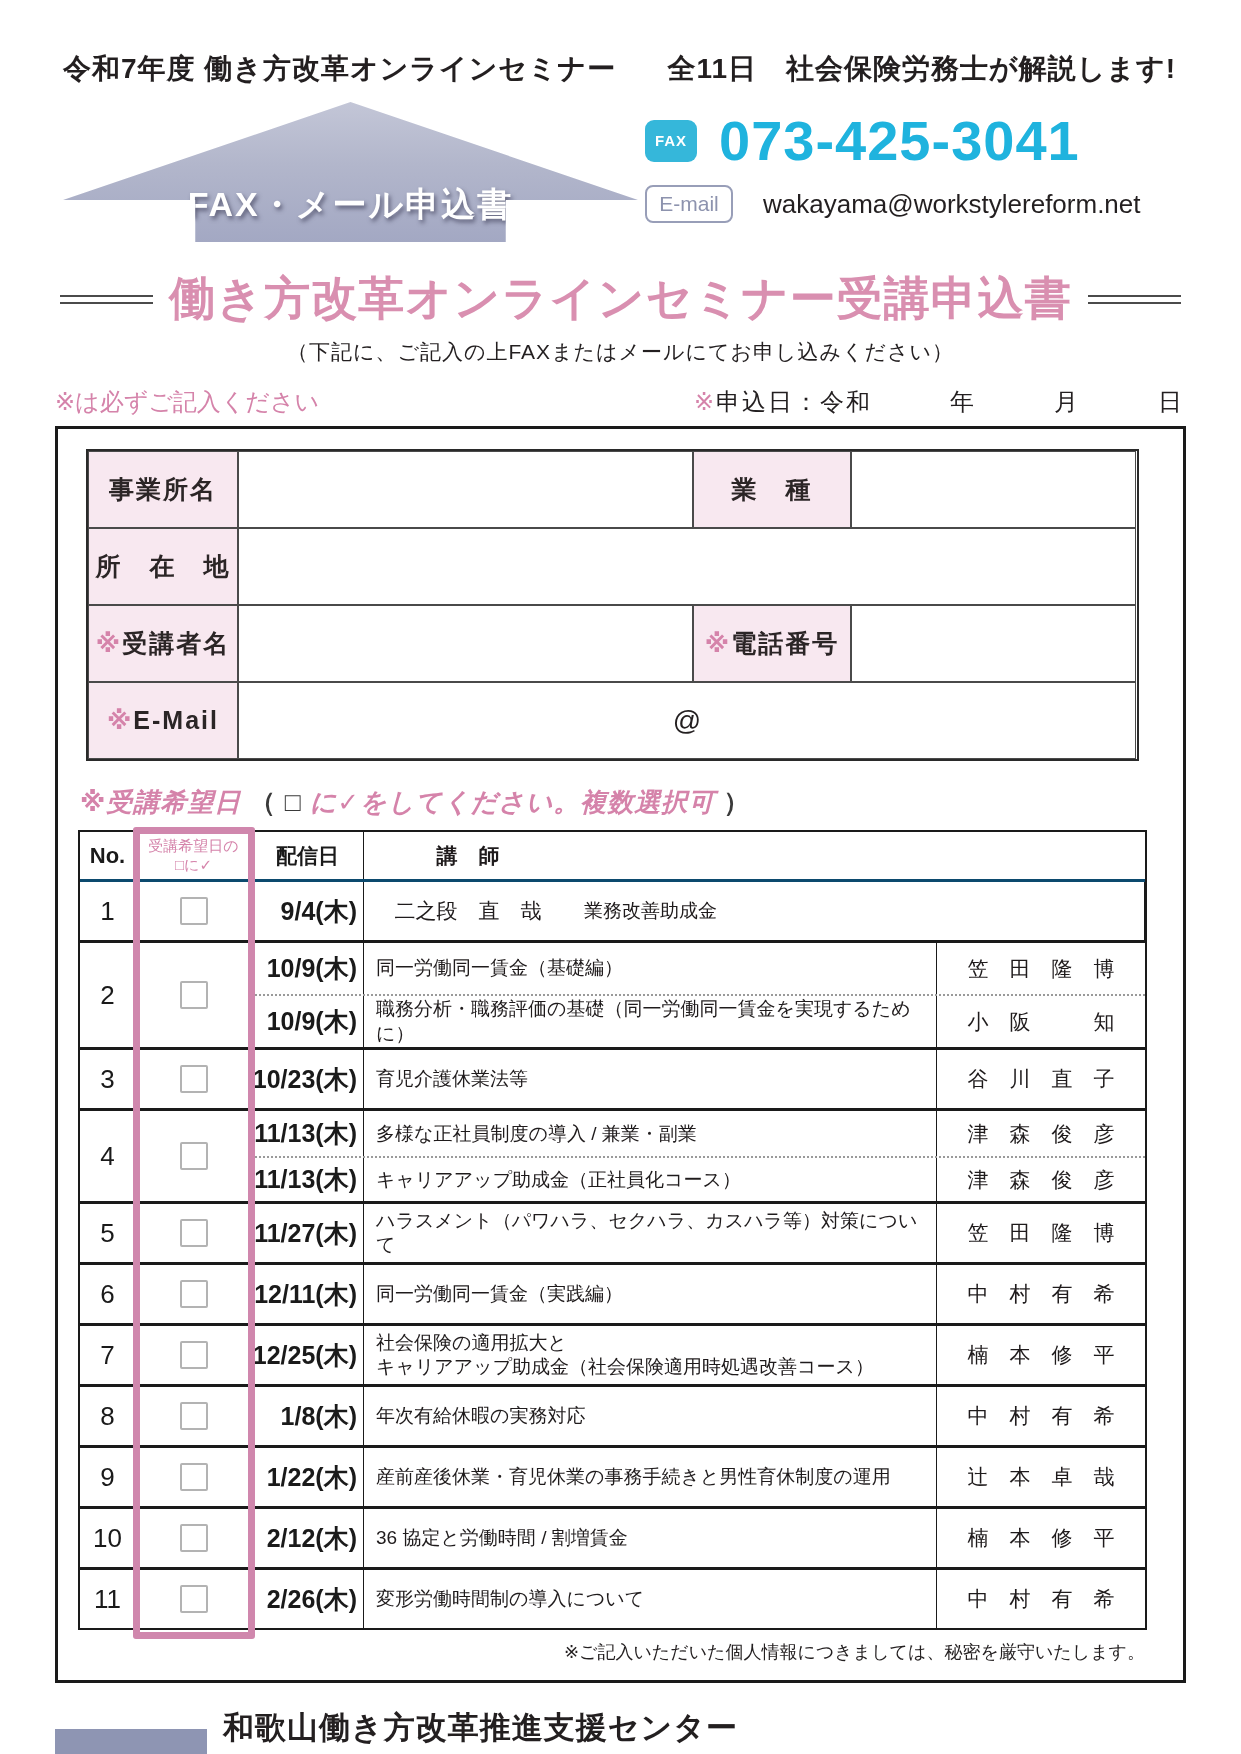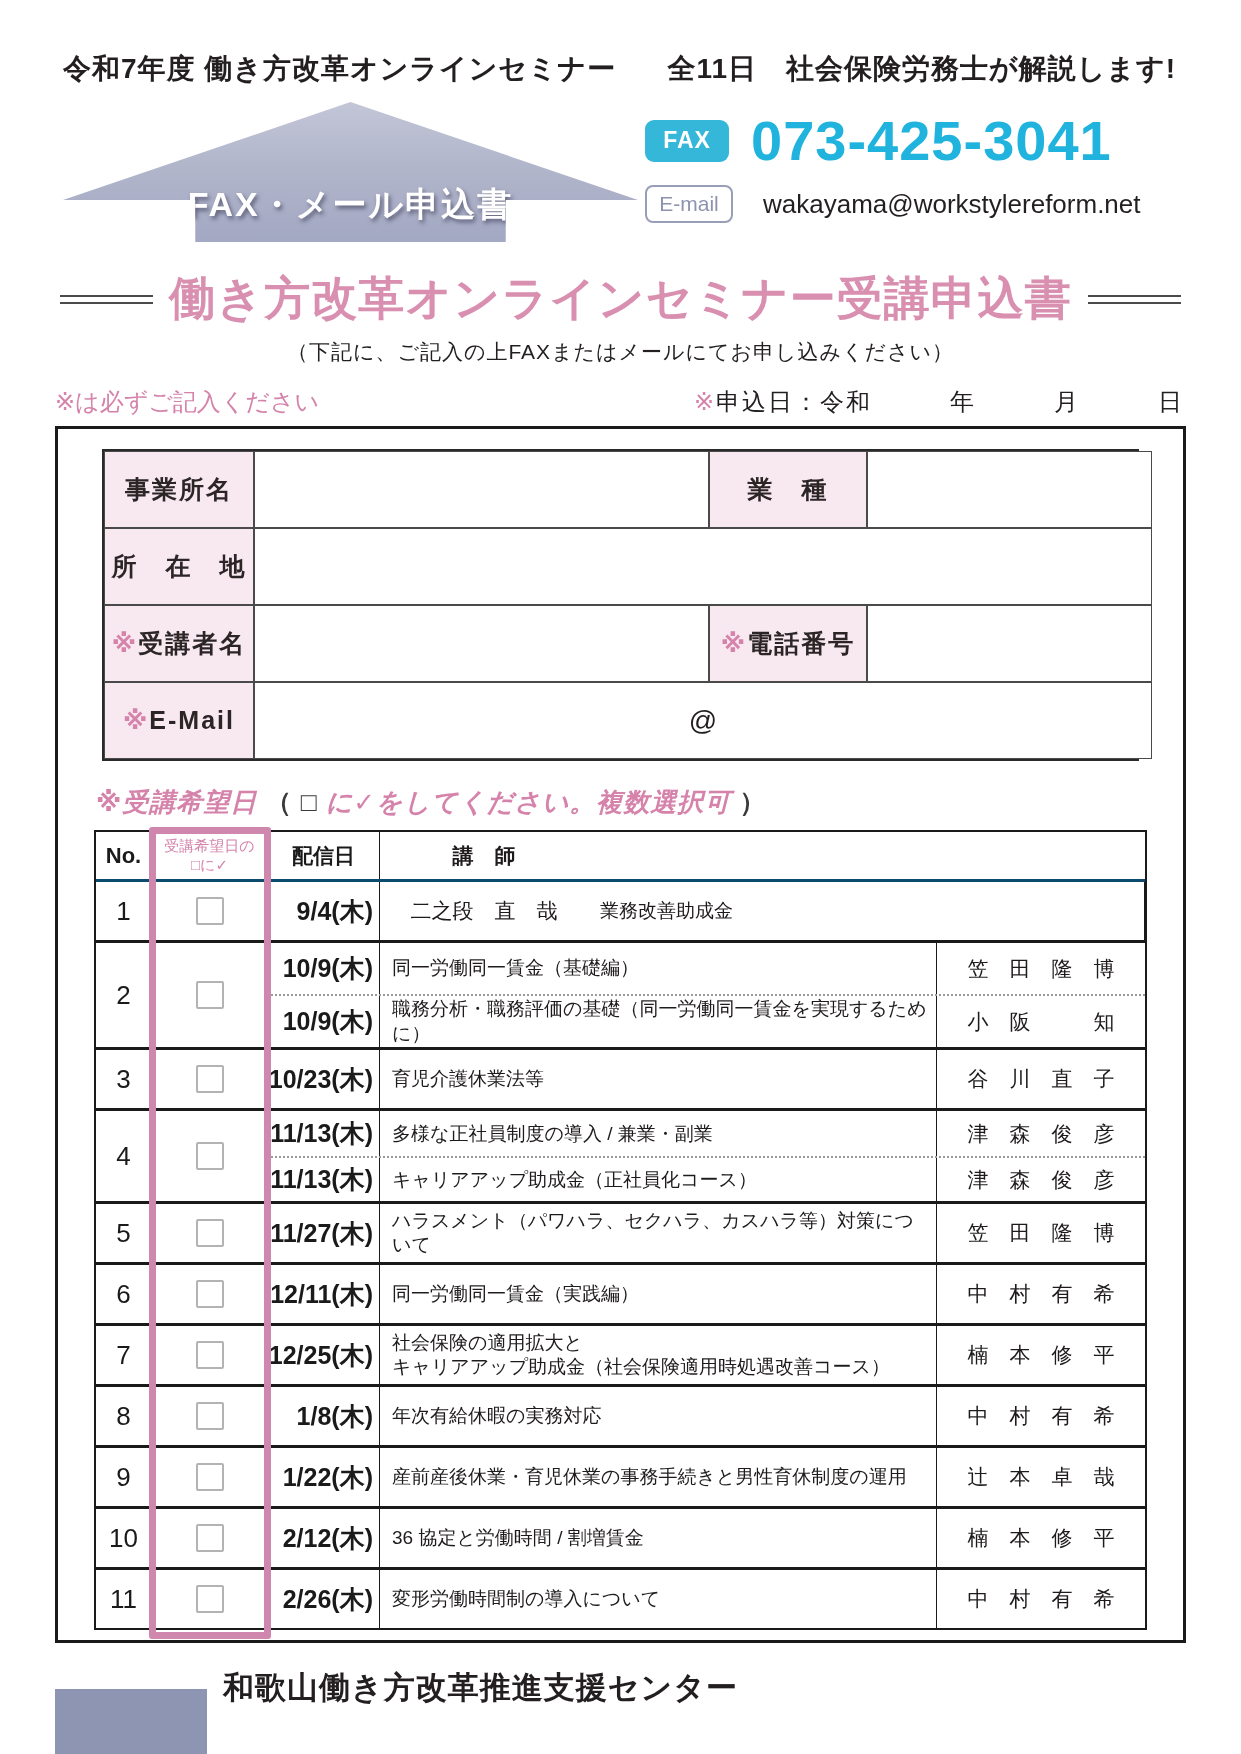--- a/index.html
+++ b/index.html
@@ -20,43 +20,43 @@
     display:flex;align-items:flex-end;justify-content:center;
   }
   .arrow-label{
     color:#fff;font-size:34px;font-weight:bold;letter-spacing:2px;padding-bottom:14px;
     text-shadow:2px 3px 4px rgba(70,70,95,.75);
   }
   .contact{position:absolute;left:645px;top:8px;}
   .fax-row{display:flex;align-items:center;gap:22px;}
   .fax-badge{
     display:inline-flex;align-items:center;justify-content:center;
-    width:84px;height:42px;border-radius:9px;background:var(--cyan);
-    color:#fff;font-size:23px;font-weight:bold;letter-spacing:1px;
+    width:52px;height:42px;border-radius:9px;background:var(--cyan);
+    color:#fff;font-size:15px;font-weight:bold;letter-spacing:1px;
   }
   .fax-num{font-size:56px;font-weight:bold;color:var(--cyan_num);letter-spacing:1px;}
   .mail-row{display:flex;align-items:center;gap:30px;margin-top:12px;}
   .mail-badge{
     display:inline-flex;align-items:center;justify-content:center;
     width:88px;height:38px;border-radius:8px;background:#fff;border:2px solid #989eb8;
     color:#8d93ae;font-size:21px;
   }
   .mail-addr{font-size:26px;color:#231f20;}
   
   .title-row{display:flex;align-items:center;gap:16px;margin:18px 60px 0 60px;}
   .dbl{flex:1;height:9px;border-top:2px solid #4b4b4b;border-bottom:2px solid #4b4b4b;}
   .title-row h1{margin:0;font-size:46px;font-weight:bold;color:var(--pink_title);letter-spacing:1px;white-space:nowrap;}
   .subtitle{text-align:center;font-size:21px;color:#231f20;margin-top:8px;letter-spacing:1px;}
   
   .notes-row{display:flex;justify-content:space-between;align-items:flex-end;margin:20px 57px 0 55px;}
   .req-note{color:var(--pink_text);font-size:24px;}
   .apply-date{font-size:24px;color:#231f20;letter-spacing:2px;}
   .pink{color:var(--pink_text);}
   
-  .outer-box{margin:8px 55px 0 55px;border:3px solid #1a1a1a;padding:20px 36px 10px 36px;}
+  .outer-box{margin:8px 55px 0 55px;border:3px solid #1a1a1a;padding:20px 36px 10px 20px;}
   
   .fields{display:grid;grid-template-columns:150px 455px 158px 285px;border:2px solid #2a2a2a;margin:0 8px;}
   .fcell{border:1.5px solid #4a4a4a;min-height:77px;display:flex;align-items:center;}
   .f-label{background:var(--pink_bg);justify-content:center;font-size:25px;font-weight:600;letter-spacing:2px;color:#2b2526;}
   .f-input{background:#fff;}
   .span3{grid-column:2 / 5;}
   .at-cell{justify-content:center;font-size:28px;color:#231f20;}
   
   .sched-heading{margin:24px 0 10px 2px;font-size:26px;font-weight:bold;letter-spacing:1px;}
   .sched-heading .ppart{color:var(--pink_text);font-style:italic;}
@@ -343,20 +343,21 @@
                   <div class="cell c-theme">変形労働時間制の導入について</div>
                   <div class="cell c-lect">中　村　有　希</div>
                 </div>
               </div>
             </div>
           </div>
       </div>
       <div class="pink-col-overlay"></div>
     </div>
 
+    <div class="privacy">※ご記入いただいた個人情報につきましては、秘密を厳守いたします。</div>
   </div>
 
   <div class="footer">
     <div class="contact-box"></div>
     <div class="f-col">
       <div class="org">和歌山働き方改革推進支援センター</div>
 
     </div>
   </div>
 

